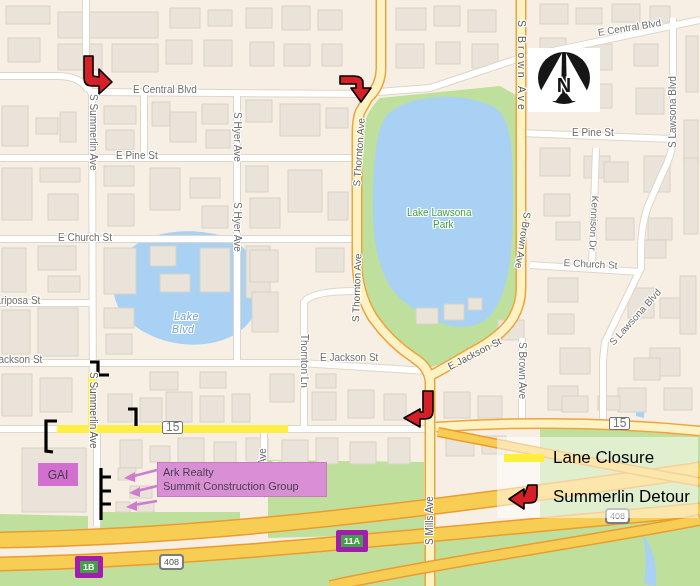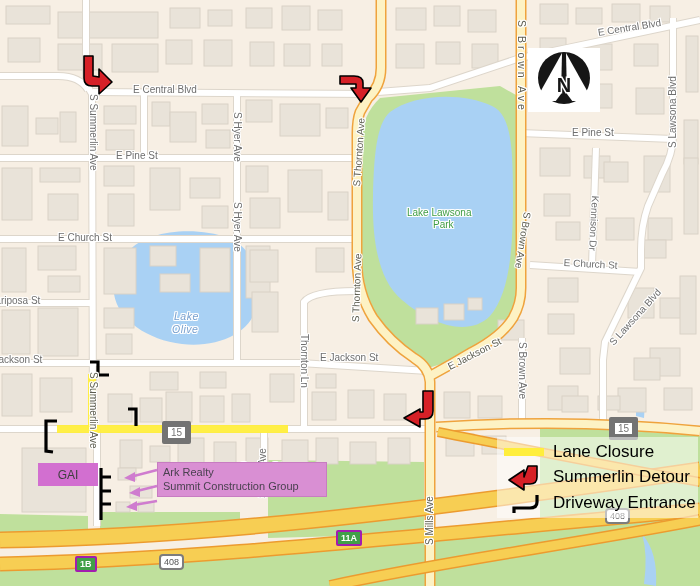--- a/index.html
+++ b/index.html
@@ -7,33 +7,33 @@
        font-family:"Liberation Sans",sans-serif;}
   #map svg.base{position:absolute;left:0;top:0;z-index:1;}
   .lbl{position:absolute;z-index:3;font-size:10px;color:#6e6e6e;white-space:nowrap;
        transform-origin:0 0;line-height:12px;
        text-shadow:1px 0 0 #fff,-1px 0 0 #fff,0 1px 0 #fff,0 -1px 0 #fff,1px 1px 0 #fff,-1px -1px 0 #fff,1px -1px 0 #fff,-1px 1px 0 #fff;}
   .lbl.yellow-road{color:#5d5d50;}
   .lbl.sp{letter-spacing:3px;font-size:10.5px;}
   .lbl.water{font-style:italic;color:#78a0cf;font-size:10.5px;letter-spacing:.5px;}
   .lbl.park{color:#3f9d45;}
   .lbl.dark{color:#333;font-size:11px;margin-top:40px;}
-  .shield{position:absolute;z-index:3;background:#fff;border:6px solid #737373;border-radius:2px;
-          font-size:10px;color:#757575;padding:0px 3px;line-height:11px;text-align:center;}
+  .shield{position:absolute;z-index:3;background:#fff;border:1px solid #737373;border-radius:2px;
+          font-size:12px;color:#757575;padding:0px 3px;line-height:11px;text-align:center;}
   .shield.sr{border:2px solid #7d7d7d;border-radius:4px;font-size:9px;color:#555;line-height:12px;}
-  .shield.green{background:var(--shield-green);color:#fff;border:2px solid #a21caf;font-weight:bold;
+  .shield.green{background:var(--shield-green);color:#fff;border:5px solid #a21caf;font-weight:bold;
           font-size:9px;line-height:12px;}
   .legend{position:absolute;z-index:4;left:497px;top:437px;width:201px;height:77px;
           background:rgba(255,255,255,.52);display:flex;flex-direction:column;justify-content:space-around;padding:2px 0;}
   .legend-row{display:flex;align-items:center;gap:7px;padding-left:5px;height:24px;}
   .legend-row .txt{font-size:17px;color:#000;}
   .callout{position:absolute;z-index:4;left:157px;top:462px;width:158px;
            background:var(--callout-pink);border:1px solid #c77cc1;padding:3px 5px;
            font-size:11px;line-height:13.5px;color:#4a4150;}
-  .gai{position:absolute;z-index:4;left:38px;top:463px;width:60px;height:23px;
+  .gai{position:absolute;z-index:4;left:38px;top:463px;width:40px;height:23px;
        background:var(--gai-magenta);color:#3f3f3f;font-size:12px;
        display:flex;align-items:center;justify-content:center;}
   .compass{position:absolute;z-index:4;left:528px;top:48px;}
   
   .park-fill{fill:var(--park);}
   .water-fill{fill:var(--water);}
   .bldg{fill:#e9e3d9;stroke:#d9d2c6;stroke-width:1;}
   .rc{stroke:#ddd6cb;stroke-width:8;fill:none;}
   .rf{stroke:#ffffff;stroke-width:6;fill:none;}
   .yc{stroke:#efa33d;stroke-width:11;fill:none;}
@@ -314,21 +314,21 @@
   <span class="lbl yellow-road sp" style="left:528px;top:20px;transform:rotate(90deg)">S Brown Ave</span>
   <span class="lbl yellow-road" style="left:533px;top:213px;transform:rotate(99deg)">S Brown Ave</span>
   <span class="lbl" style="left:528px;top:342px;transform:rotate(90deg)">S Brown Ave</span>
   <span class="lbl" style="left:667px;top:148px;transform:rotate(-90deg)">S Lawsona Blvd</span>
   <span class="lbl" style="left:607px;top:340px;transform:rotate(-48deg)">S Lawsona Blvd</span>
   <span class="lbl" style="left:601px;top:196px;transform:rotate(93deg)">Kennison Dr</span>
   <span class="lbl yellow-road" style="left:424px;top:545px;transform:rotate(-90deg)">S Mills Ave</span>
   <span class="lbl dark" style="left:240px;top:420px">South St</span>
 
   <span class="lbl water" style="left:174px;top:310px">Lake</span>
-  <span class="lbl water" style="left:172px;top:323px">Olive</span>
+  <span class="lbl water" style="left:172px;top:323px">Blvd</span>
   <span class="lbl park" style="left:407px;top:207px">Lake Lawsona</span>
   <span class="lbl park" style="left:433px;top:219px">Park</span>
 
   <span class="shield" style="left:162px;top:421px">15</span>
   <span class="shield" style="left:609px;top:417px">15</span>
   <span class="shield sr" style="left:159px;top:554px">408</span>
   <span class="shield sr" style="left:605px;top:508px">408</span>
   <span class="shield green" style="left:336px;top:530px">11A</span>
   <span class="shield green" style="left:75px;top:556px">1B</span>
 
@@ -345,26 +345,20 @@
         <rect x="2" y="2" width="40" height="8" style="fill:var(--lane-closure)"></rect>
       </svg>
       <span class="txt">Lane Closure</span>
     </div>
     <div class="legend-row">
       <svg width="44" height="27">
         <path class="detour" d="M26,2 L35,2 L35,13 Q35,20 28,20 L22,20 L22,26 L7,16 L22,6 L22,13 Z"></path>
       </svg>
       <span class="txt">Summerlin Detour</span>
     </div>
-    <div class="legend-row">
-      <svg width="44" height="22">
-        <path class="drv" d="M35,3 L35,10 Q35,16 28,16 L12,16 L12,21"></path>
-      </svg>
-      <span class="txt">Driveway Entrance</span>
-    </div>
   </div>
 
   <svg class="compass" width="72" height="64" viewBox="0 0 72 64">
     <rect x="0" y="0" width="72" height="64" fill="#ffffff"></rect>
     <circle cx="36" cy="30" r="26" fill="#161616"></circle>
     <polygon points="34,5 10,48 33,48" fill="#ffffff"></polygon>
     <polygon points="38,5 62,48 39,48" fill="#ffffff"></polygon>
     <rect x="11" y="46" width="50" height="7" fill="#ffffff"></rect>
     <polygon points="34,5 38,5 37,24 35,24" fill="#161616"></polygon>
     <polygon points="36,42 27,54 45,54" fill="#161616"></polygon>

